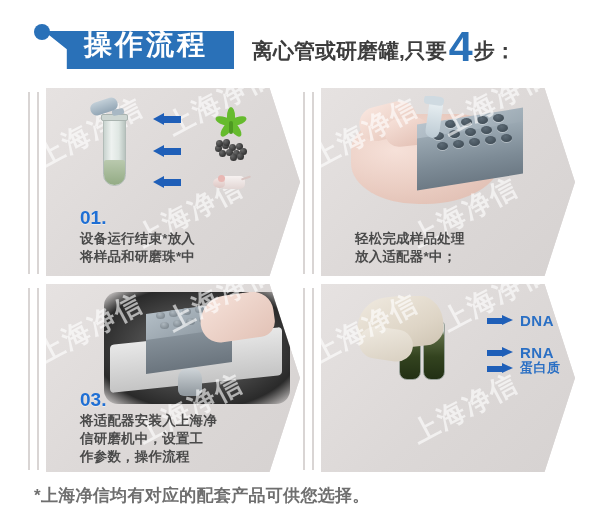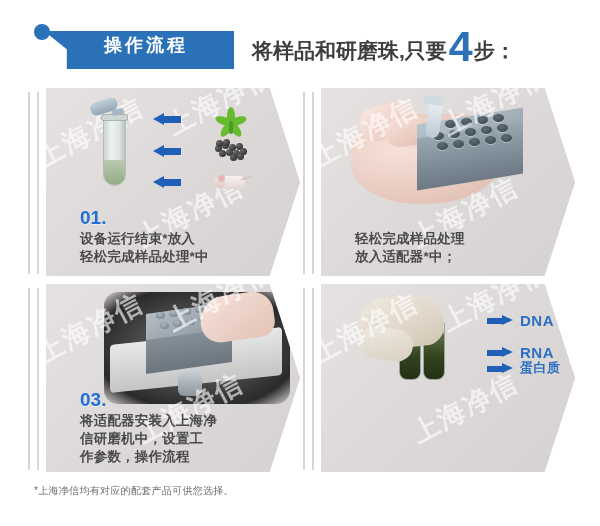--- a/index.html
+++ b/index.html
@@ -21,21 +21,21 @@
   }
   .banner{
     position:absolute;left:10px;top:6px;width:190px;height:38px;
     background:#2a71b8;
     -webkit-clip-path:polygon(0% 0%, 100% 0%, 100% 100%, 12% 100%, 12% 48%, 0% 0%);
     clip-path:polygon(0% 0%, 100% 0%, 100% 100%, 12% 100%, 12% 48%, 0% 0%);
   }
   .banner-label{
     position:absolute;left:10px;top:6px;width:190px;height:27px;
     display:flex;align-items:center;justify-content:center;
-    color:#ffffff;font-size:18px;font-weight:bold;letter-spacing:3px;
+    color:#ffffff;font-size:28px;font-weight:bold;letter-spacing:3px;
     padding-left:14px;box-sizing:border-box;
   }
   .headline{
     position:absolute;left:252px;top:26px;height:42px;
     display:flex;align-items:baseline;
     color:#3d3d3d;font-size:21px;font-weight:bold;letter-spacing:0px;
     white-space:nowrap;
   }
   .headline .big4{
     color:#2a71b8;font-size:43px;font-weight:bold;line-height:0.8;
@@ -295,36 +295,36 @@
     position:absolute;left:15px;top:0px;width:0;height:0;
     border-top:5.5px solid transparent;border-bottom:5.5px solid transparent;
     border-left:11px solid #1f5fb8;
   }
   .bio .lbl{color:#2a6fc4;font-size:15px;font-weight:bold;letter-spacing:0.5px;}
   .bio .lbl.cn{font-size:13px;}
 
   
   .footer{
     position:absolute;left:34px;top:484px;
-    color:#6e6e6e;font-size:10px;font-weight:normal;letter-spacing:0.3px;
+    color:#6e6e6e;font-size:17px;font-weight:bold;letter-spacing:0.3px;
   }
 </style>
 </head>
 <body>
 
 <div class="page">
 
   <div class="header">
     <div class="banner-wrap">
       <div class="banner-dot"></div>
       <div class="banner"></div>
       <div class="banner-label">操作流程</div>
     </div>
     <div class="headline">
-      <span>将样品和研磨珠,只要</span>
+      <span>离心管或研磨罐,只要</span>
       <span class="big4">4</span>
       <span>步：</span>
     </div>
   </div>
 
   <div class="cards">
 
     <div class="card c1">
       <div class="rule r1"></div>
       <div class="rule r2"></div>
@@ -380,21 +380,21 @@
           <div class="mouse">
             <div class="mbody"></div>
               <div class="mhead"></div>
               <div class="mear"></div>
               <div class="mtail"></div>
           </div>
         </div>
         <div class="txt">
           <div class="stepnum">01.</div>
           <div class="stepdesc">设备运行结束*放入</div>
-          <div class="stepdesc">轻松完成样品处理*中</div>
+          <div class="stepdesc">将样品和研磨珠*中</div>
         </div>
       </div>
     </div>
 
     <div class="card c2">
       <div class="rule r1"></div>
       <div class="rule r2"></div>
       <div class="chev">
         <div class="chev-inner"></div>
         <div class="art">

